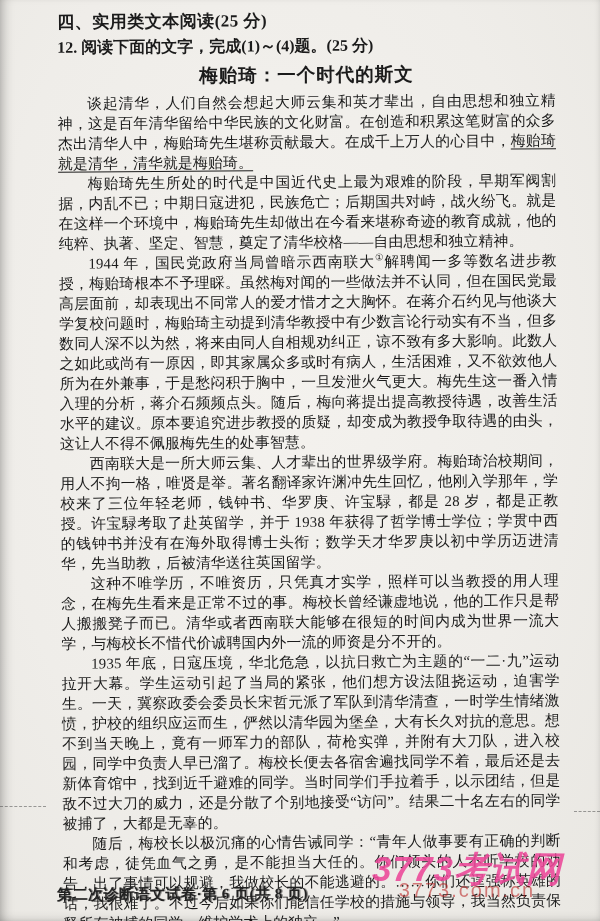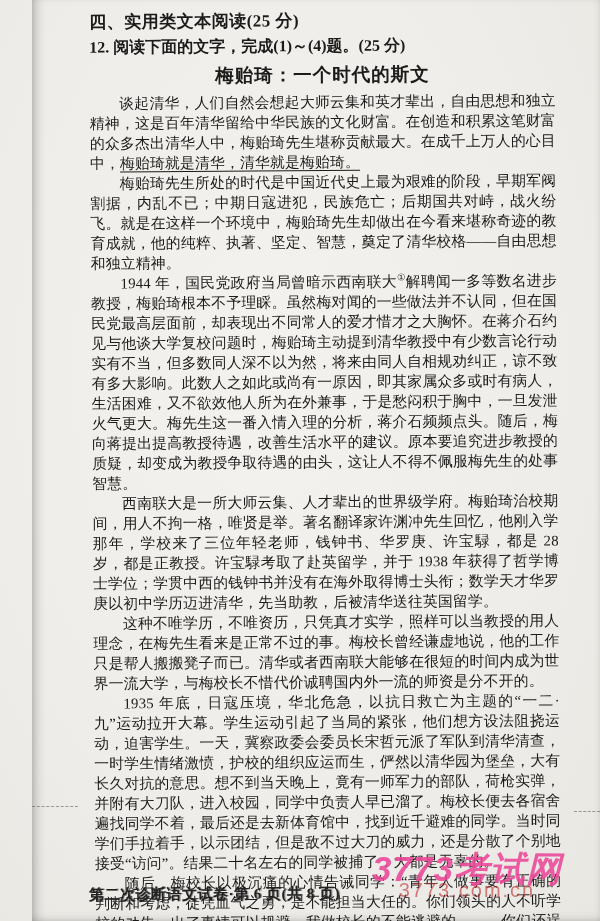--- a/index.html
+++ b/index.html
@@ -9,21 +9,20 @@
       radial-gradient(ellipse at 45% 40%, #f4f2ee 0%, #efede9 60%, #e9e7e2 100%);
     font-family:"Liberation Serif","DejaVu Serif",serif;
     color:#1b1b1b;
   }
   .sheet{
     position:absolute;inset:0;
     box-shadow:
       inset 10px 0 14px -10px rgba(0,0,0,.40),
       inset -4px 0 8px -6px rgba(0,0,0,.18),
       inset 0 -8px 12px -10px rgba(0,0,0,.25);
-    margin-left: 32px;
   }
   .content{
     position:absolute;top:8px;left:57px;right:45px;
     transform:rotate(-0.4deg);
     transform-origin:50% 0;
   }
   .section-heading{
     font-size:17px;line-height:25px;font-weight:bold;
     letter-spacing:.5px;
   }

